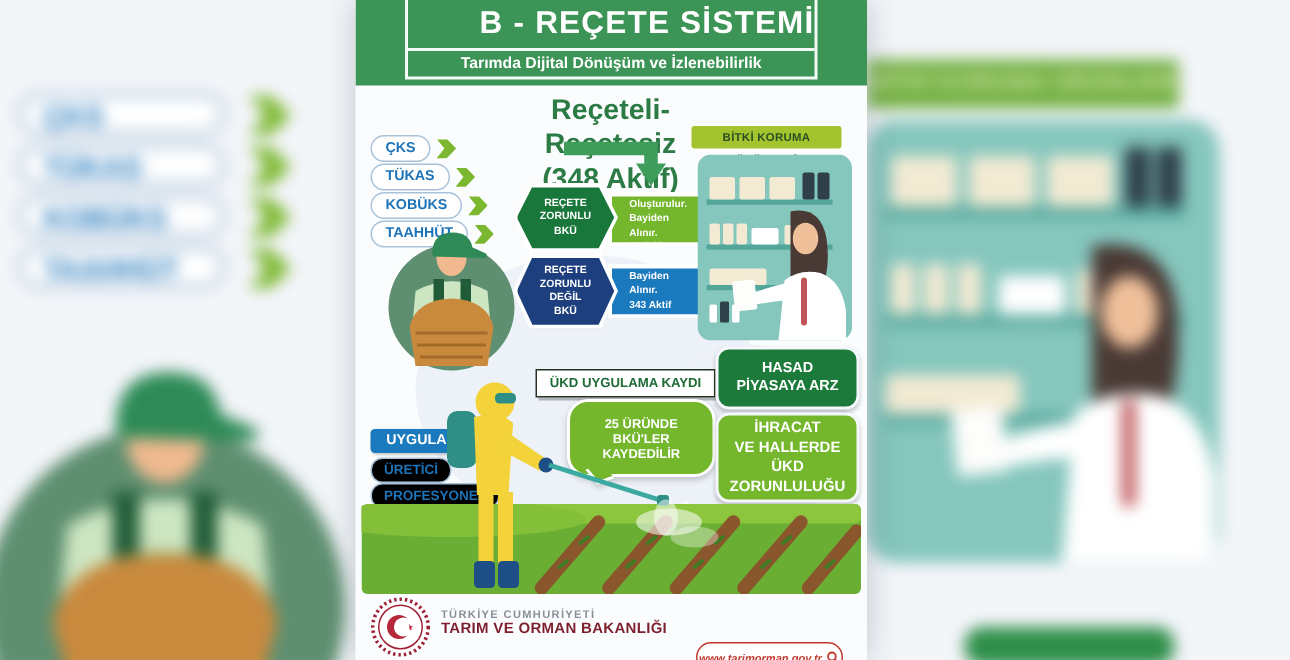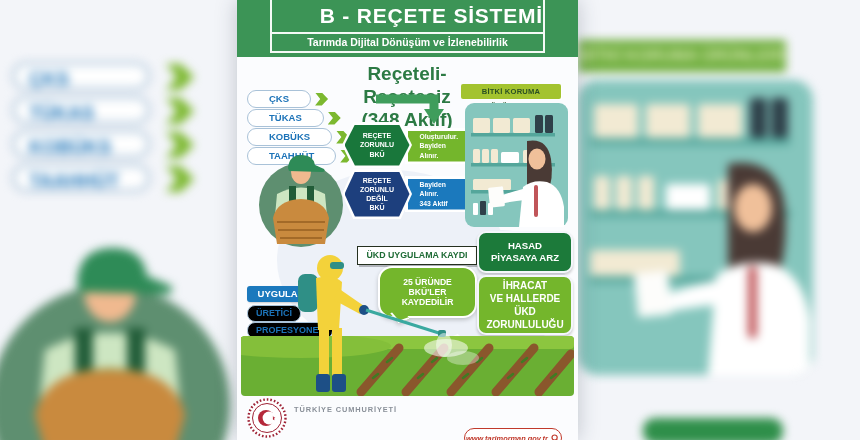--- a/index.html
+++ b/index.html
@@ -18,21 +18,21 @@
   
   .poster{position:absolute;left:237px;top:0;width:341px;height:440px;background:#fbfcfe;box-shadow:0 0 20px rgba(40,50,70,.25);overflow:hidden;}
   .blob{position:absolute;background:#edf1f8;border-radius:50%;}
   .header{position:absolute;left:0;top:0;right:0;height:57px;background:#3c9456;}
   .hframe{position:absolute;left:33px;right:33px;top:-6px;bottom:4px;border:2px solid rgba(255,255,255,.95);}
   .htitle{position:absolute;left:0;right:0;top:8px;text-align:right;color:#fff;font-weight:800;font-size:21px;letter-spacing:.8px;}
   .hsub{position:absolute;left:0;right:0;bottom:0;height:17px;border-top:2px solid rgba(255,255,255,.95);
     color:#fff;font-size:10.5px;font-weight:700;text-align:center;line-height:17px;}
   .reg-row{position:absolute;left:10px;display:flex;align-items:center;gap:4px;}
   .reg-pill{height:16px;border:1.5px solid #a9c2d8;border-radius:9px;background:#fff;color:#1c73b8;
-    font-weight:800;font-size:9.5px;line-height:16px;padding:0 21px;}
+    font-weight:800;font-size:9.5px;line-height:16px;padding:0 9px;}
   .reg-chev{width:13px;height:13px;}
   .root-label{position:absolute;left:88px;top:63px;width:164px;text-align:center;color:#2c7a44;font-weight:800;font-size:19px;line-height:1.2;}
   .ml{white-space:pre-line;}
   .shape-outer{position:absolute;background:#fff;filter:drop-shadow(0 2px 2px rgba(0,0,0,.22));}
   .shape-inner{position:absolute;inset:2.5px;display:flex;align-items:center;justify-content:center;color:#fff;font-weight:800;text-align:center;}
   .hex,.hex .shape-inner{clip-path:polygon(16% 0,84% 0,100% 50%,84% 100%,16% 100%,0 50%);}
   .arw,.arw .shape-inner{clip-path:polygon(0 0,84% 0,100% 50%,84% 100%,0 100%);}
   .arw .shape-inner{justify-content:flex-start;text-align:left;padding-left:12px;padding-right:16px;box-sizing:border-box;}
   .ribbon{position:absolute;left:224px;top:84px;width:100px;height:15px;background:#a3c32f;border-radius:2px;
     color:#2a4f23;font-weight:800;font-size:7.6px;text-align:center;line-height:15px;letter-spacing:.2px;box-shadow:1px 1px 0 #fff;}
@@ -264,20 +264,21 @@
     </svg>
 
     <svg class="abs" style="left:10px;top:398px;" width="40" height="40" viewBox="0 0 40 40">
       <circle cx="20" cy="20" r="18.5" fill="#fff" stroke="#9e2235" stroke-width="2.4" stroke-dasharray="1.6 2"></circle>
       <circle cx="20" cy="20" r="14.5" fill="#fff" stroke="#9e2235" stroke-width="1"></circle>
       <circle cx="19" cy="20" r="8" fill="#b5283a"></circle>
       <circle cx="22" cy="20" r="6.4" fill="#fff"></circle>
       <path d="M26 17.5 l1.2 2 2.3 .3 -1.7 1.6 .4 2.3 -2.2 -1.1" fill="#b5283a" transform="scale(.7) translate(11 8)"></path>
     </svg>
     <div class="footer-line1">TÜRKİYE CUMHURİYETİ</div>
+    <div class="footer-line2">TARIM VE ORMAN BAKANLIĞI</div>
     <div class="site-pill">
       <span>www.tarimorman.gov.tr</span>
       <svg width="9" height="9" viewBox="0 0 9 9">
         <circle cx="3.6" cy="3.6" r="2.6" fill="none" stroke="#c0392b" stroke-width="1.2"></circle>
         <line x1="5.6" y1="5.6" x2="8.2" y2="8.2" stroke="#c0392b" stroke-width="1.3"></line>
       </svg>
     </div>
   </div>
 </div>
 

